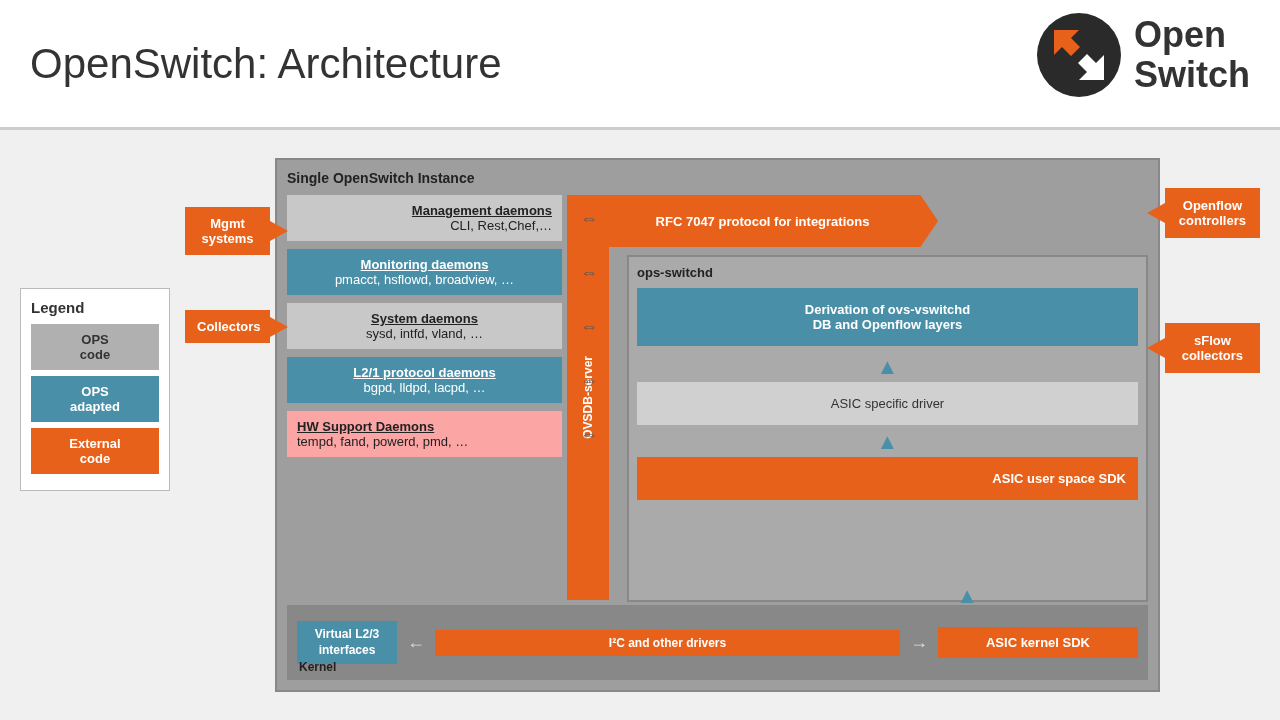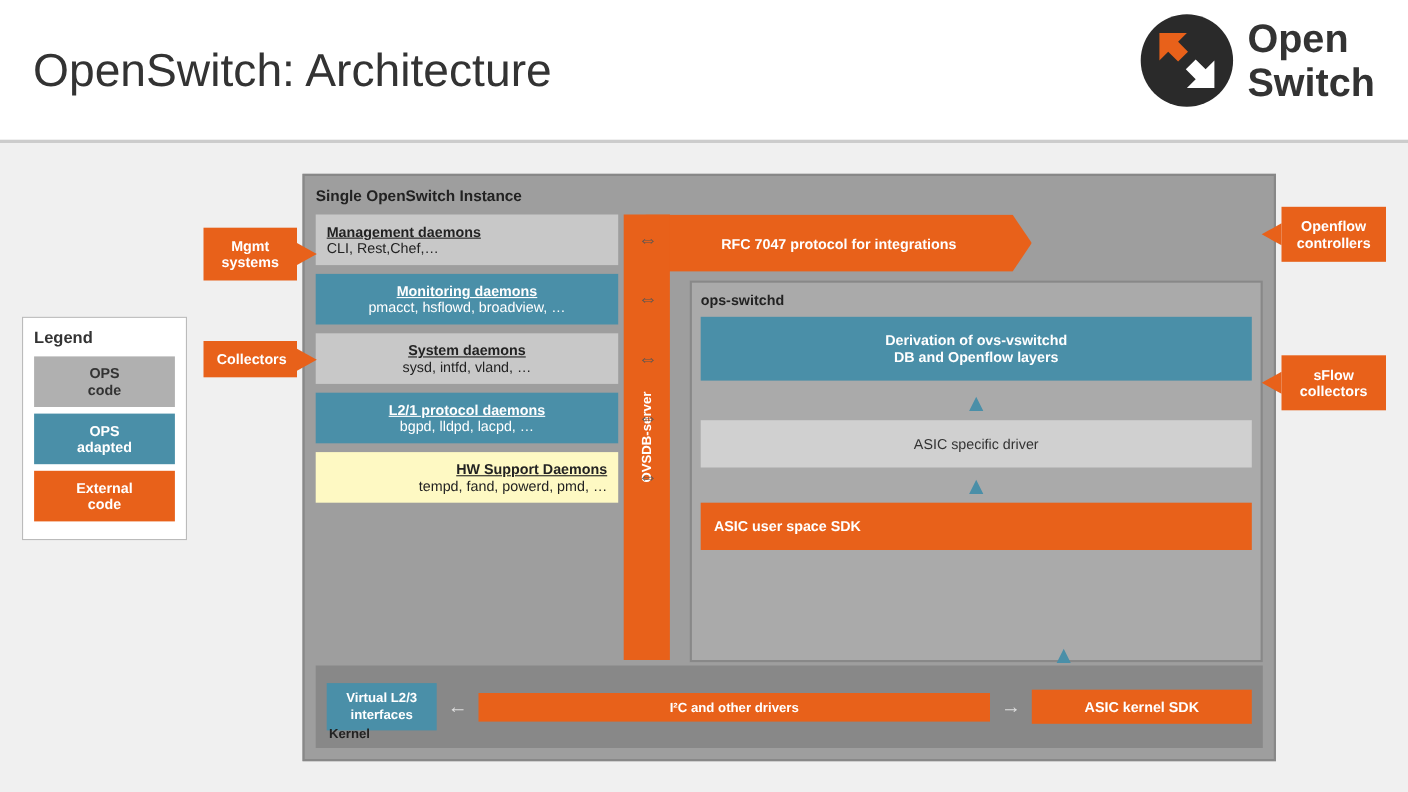--- a/index.html
+++ b/index.html
@@ -166,21 +166,21 @@
       <div style="position:absolute; left:310px; top:35px; right:220px; height:52px; background:#e8611a; display:flex; align-items:center; justify-content:center; font-weight:bold; font-size:13px; color:white; clip-path:polygon(0 0, 95% 0, 100% 50%, 95% 100%, 0 100%);">
         <span>RFC 7047 protocol for integrations</span>
       </div>
 
       <div style="position:absolute; left:290px; top:35px; width:42px; bottom:90px; background:#e8611a; display:flex; align-items:center; justify-content:center;">
         <span style="color:white;font-weight:bold;font-size:12px;writing-mode:vertical-rl;transform:rotate(180deg);white-space:nowrap;">OVSDB-server</span>
       </div>
 
       <div style="position:absolute; left:10px; top:35px; width:275px;">
 
-        <div class="daemon-box daemon-gray" style="background:#c8c8c8;padding:8px 10px;margin-bottom:8px;text-align:left;font-size:13px;color:#222;position:relative;">
+        <div class="daemon-box daemon-gray" style="background:#c8c8c8;padding:8px 10px;margin-bottom:8px;text-align:right;font-size:13px;color:#222;position:relative;">
           <div class="title" style="font-weight:bold;text-decoration:underline;">Management daemons</div>
           <div>CLI, Rest,Chef,…</div>
 
           <div style="position:absolute;right:-36px;top:50%;transform:translateY(-50%);font-size:18px;color:#555;">⇔</div>
         </div>
 
         <div class="daemon-box daemon-teal" style="background:#4a8fa8;color:white;padding:8px 10px;margin-bottom:8px;text-align:center;font-size:13px;position:relative;">
           <div class="title" style="font-weight:bold;text-decoration:underline;">Monitoring daemons</div>
           <div>pmacct, hsflowd, broadview, …</div>
           <div style="position:absolute;right:-36px;top:50%;transform:translateY(-50%);font-size:18px;color:#555;">⇔</div>
@@ -191,21 +191,21 @@
           <div>sysd, intfd, vland, …</div>
           <div style="position:absolute;right:-36px;top:50%;transform:translateY(-50%);font-size:18px;color:#555;">⇔</div>
         </div>
 
         <div class="daemon-box daemon-teal" style="background:#4a8fa8;color:white;padding:8px 10px;margin-bottom:8px;text-align:center;font-size:13px;position:relative;">
           <div class="title" style="font-weight:bold;text-decoration:underline;">L2/1 protocol daemons</div>
           <div>bgpd, lldpd, lacpd, …</div>
           <div style="position:absolute;right:-36px;top:50%;transform:translateY(-50%);font-size:18px;color:#555;">⇔</div>
         </div>
 
-        <div class="daemon-box daemon-gray" style="background:#fef9c3;padding:8px 10px;margin-bottom:4px;text-align:right;font-size:13px;color:#222;position:relative;">
+        <div class="daemon-box daemon-gray" style="background:#fca5a5;padding:8px 10px;margin-bottom:4px;text-align:left;font-size:13px;color:#222;position:relative;">
           <div class="title" style="font-weight:bold;text-decoration:underline;">HW Support Daemons</div>
           <div>tempd, fand, powerd, pmd, …</div>
           <div style="position:absolute;right:-36px;top:50%;transform:translateY(-50%);font-size:18px;color:#555;">⇔</div>
         </div>
       </div>
 
       <div style="position:absolute; left:350px; top:95px; right:10px; bottom:88px; background:#aaa; border:2px solid #888; padding:8px;">
         <div style="font-size:13px;font-weight:bold;color:#222;margin-bottom:8px;">ops-switchd</div>
 
         <div style="background:#4a8fa8;color:white;font-weight:bold;font-size:13px;padding:14px 12px;margin-bottom:8px;text-align:center;">
@@ -213,21 +213,21 @@
         </div>
 
         <div style="text-align:center;font-size:22px;color:#4a8fa8;margin:2px 0;">▲</div>
 
         <div style="background:#d0d0d0;color:#333;font-size:13px;padding:14px 12px;margin-bottom:4px;text-align:center;">
           ASIC specific driver
         </div>
 
         <div style="text-align:center;font-size:22px;color:#4a8fa8;margin:2px 0;">▲</div>
 
-        <div style="background:#e8611a;color:white;font-weight:bold;font-size:13px;padding:14px 12px;text-align:left;">
+        <div style="background:#e8611a;color:white;font-weight:bold;font-size:13px;padding:14px 12px;text-align:right;">
           ASIC user space SDK
         </div>
       </div>
 
       <div style="position:absolute; left:10px; bottom:10px; right:10px; height:75px; background:#888; display:flex; align-items:center; padding:8px 10px; gap:10px;">
         <div style="position:absolute;bottom:6px;left:12px;font-size:12px;font-weight:bold;color:#222;">Kernel</div>
 
         <div style="background:#4a8fa8;color:#ffffff;font-weight:bold;font-size:12px;padding:6px 10px;text-align:center;width:100px;line-height:1.3;flex-shrink:0;">
           Virtual L2/3<br>interfaces
         </div>

